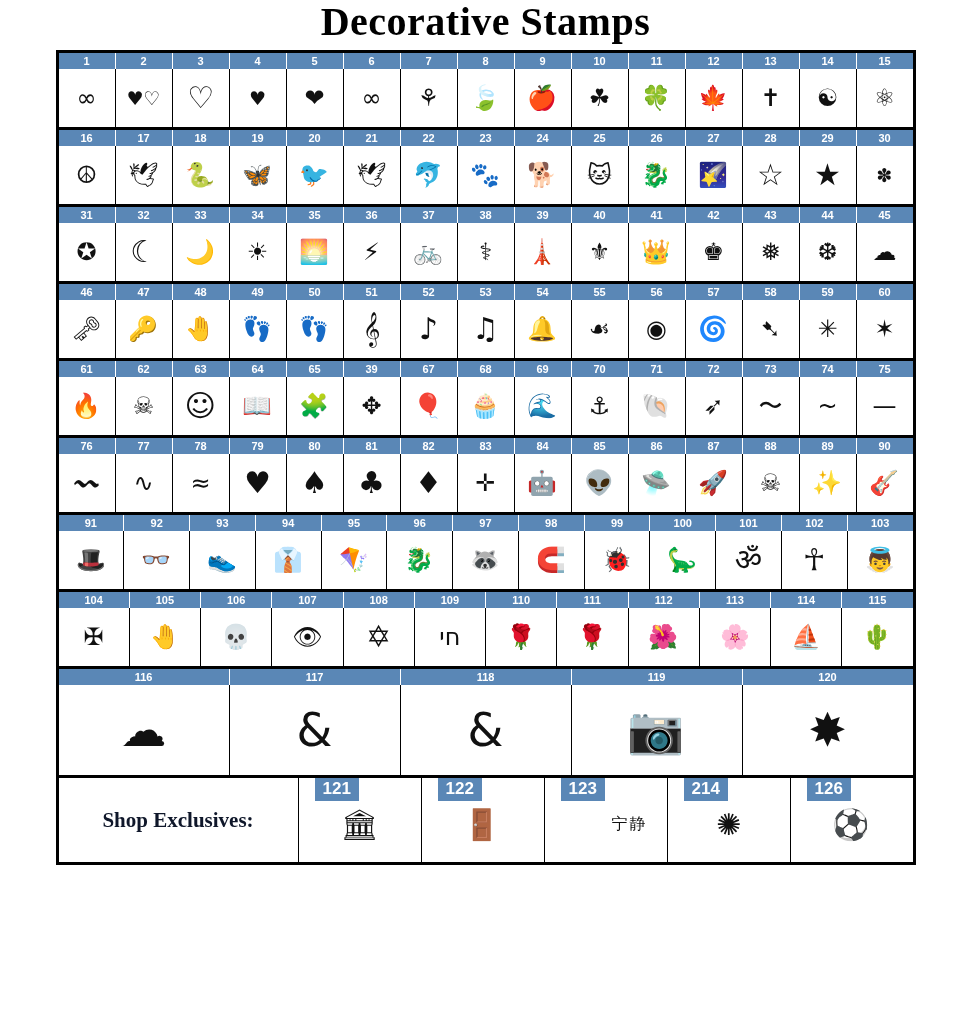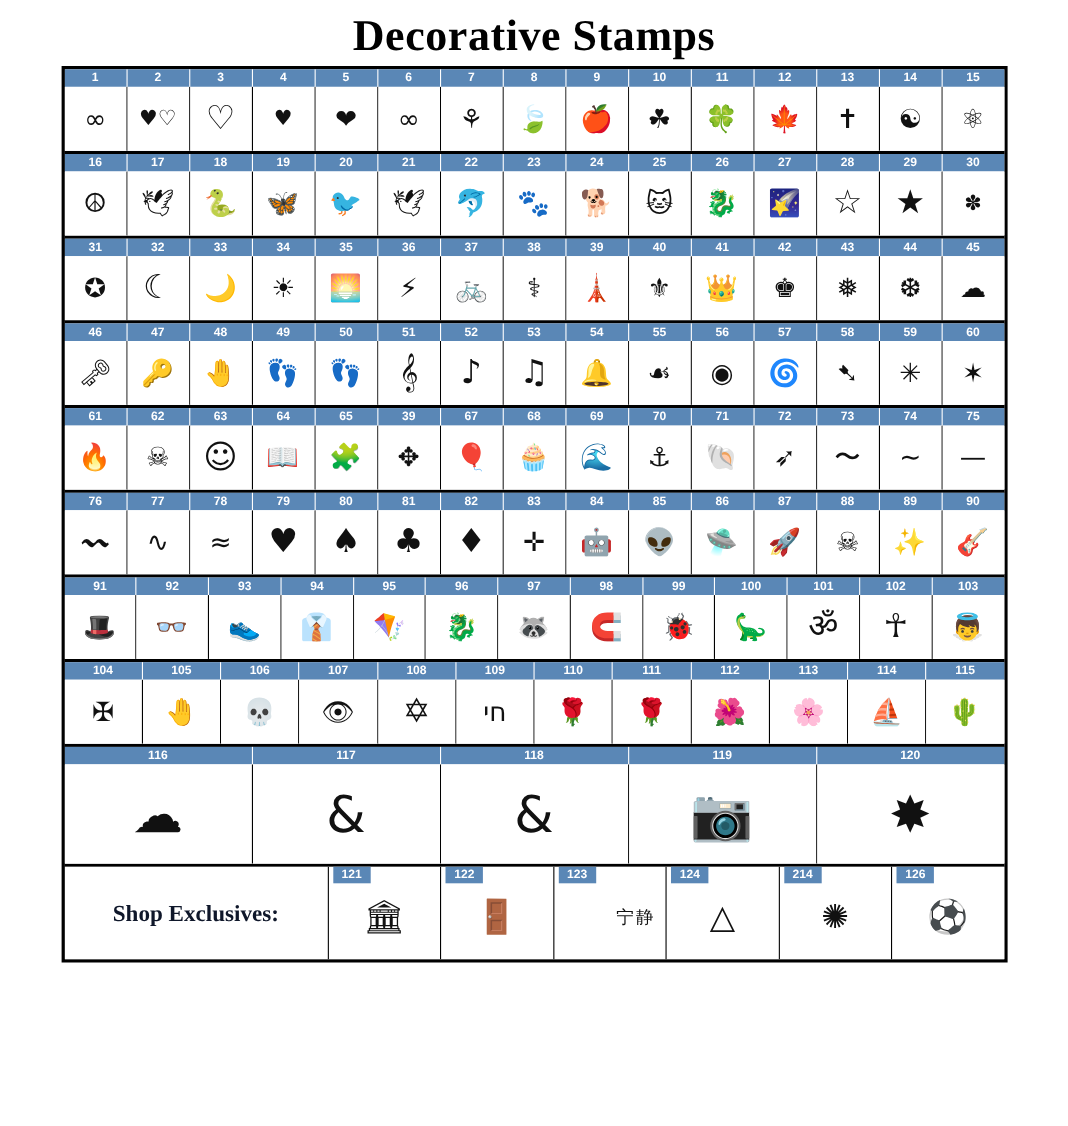--- a/index.html
+++ b/index.html
@@ -19,21 +19,21 @@
     height: 1024px;
     box-sizing: border-box;
   }
   .title {
     text-align: center;
     font-family: "Liberation Serif", serif;
     font-weight: bold;
     font-size: 40px;
     letter-spacing: 0.5px;
     color: #000;
-    padding-top: 10px;
+    padding-top: 0;
     padding-bottom: 6px;
     line-height: 1.1;
   }
   .table-wrap {
     margin: 0 auto;
     width: 860px;
     border: 3px solid #000;
     box-sizing: border-box;
     background: #fff;
   }
@@ -129,24 +129,24 @@
     position: relative;
     height: 84px;
     display: flex;
     align-items: center;
     justify-content: center;
   }
   .excl-cell:last-child { border-right: none; }
   .excl-num {
     position: absolute;
     top: 0;
-    left: 4px;
+    left: 16px;
     background: #5a87b6;
     color: #fff;
-    font-size: 11px;
+    font-size: 17px;
     font-weight: bold;
     padding: 1px 8px 2px 8px;
     font-family: "Liberation Sans", sans-serif;
   }
   .excl-glyph {
     font-size: 30px;
     line-height: 1;
     color: #111;
     font-family: "DejaVu Sans", sans-serif;
     margin-top: 10px;
@@ -716,24 +716,20 @@
           </div>
           <div class="excl-cell">
             <span class="excl-num">122</span>
             <span class="excl-glyph">🚪</span>
           </div>
           <div class="excl-cell">
             <span class="excl-num">123</span>
             <span class="excl-glyph cjk">宁静</span>
           </div>
           <div class="excl-cell">
-            <span class="excl-num">124</span>
-            <span class="excl-glyph">△</span>
-          </div>
-          <div class="excl-cell">
             <span class="excl-num">214</span>
             <span class="excl-glyph">✺</span>
           </div>
           <div class="excl-cell">
             <span class="excl-num">126</span>
             <span class="excl-glyph">⚽</span>
           </div>
         </div>
       </div>
     </div>

